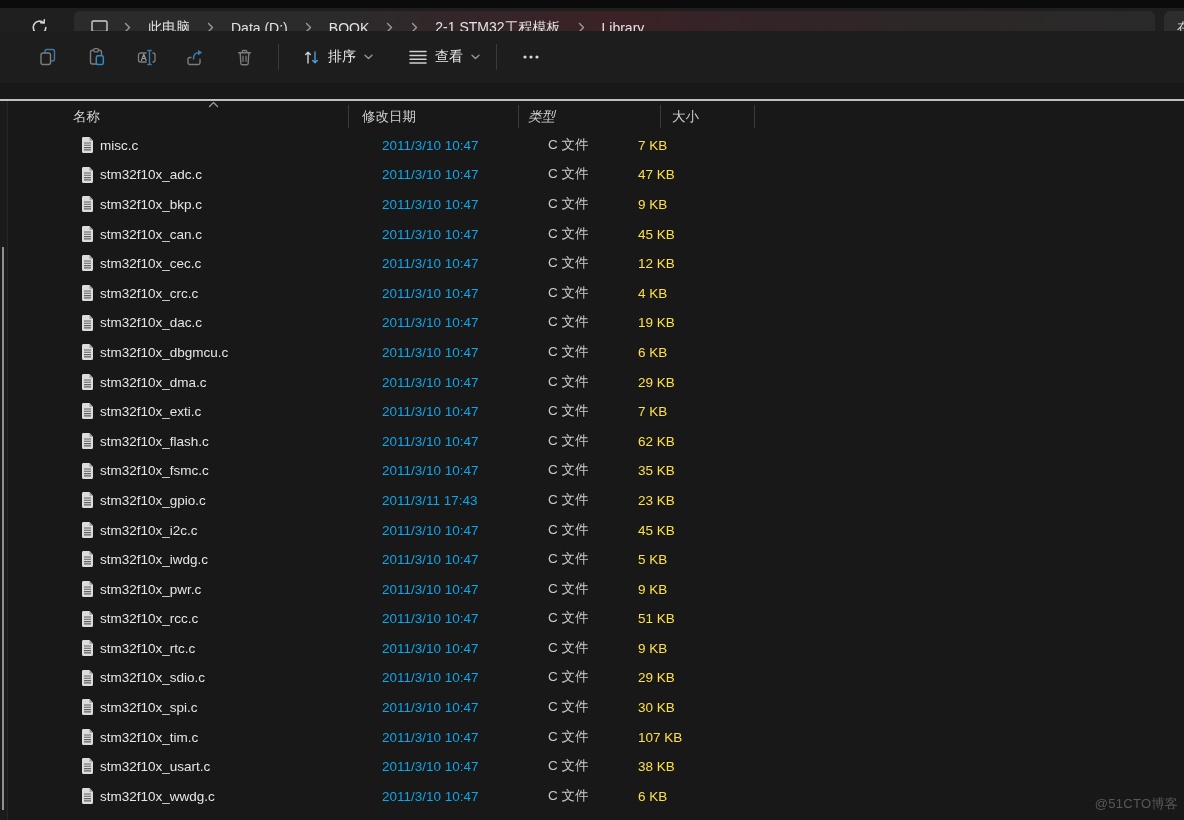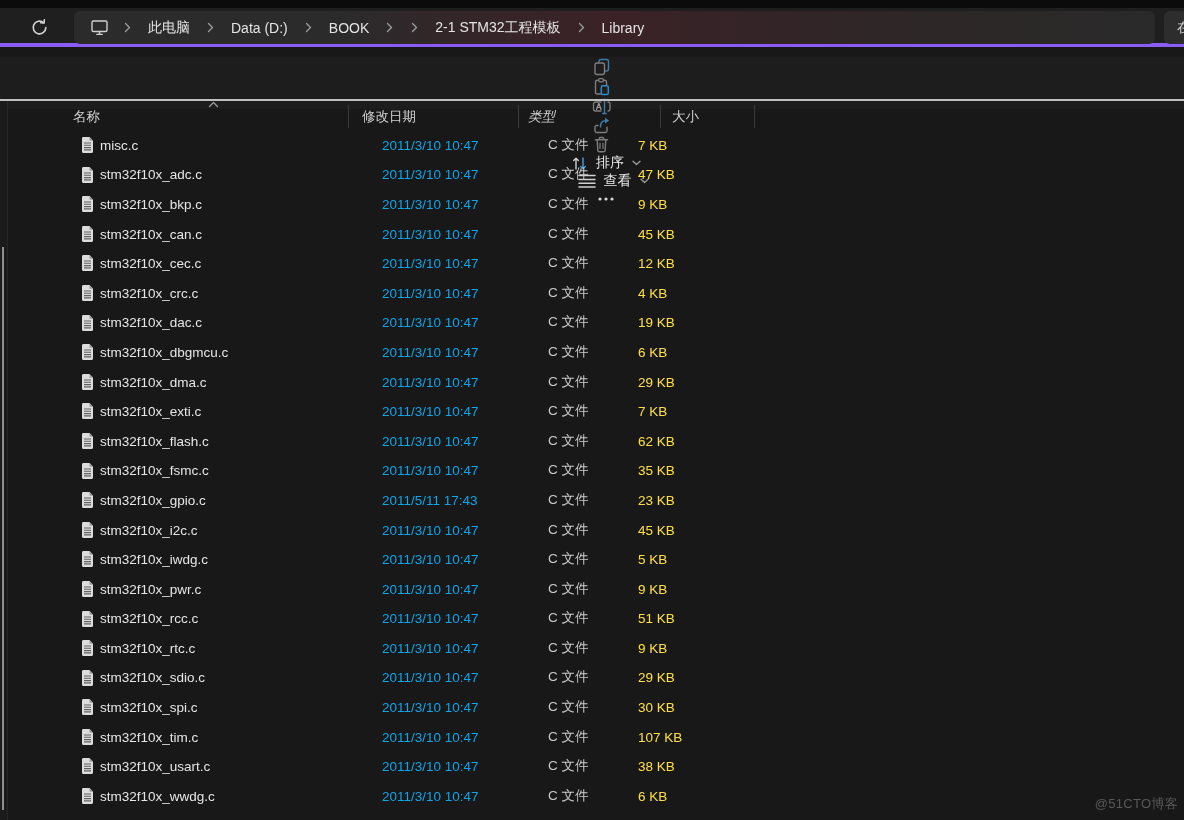--- a/index.html
+++ b/index.html
@@ -12,21 +12,21 @@
     -webkit-font-smoothing:antialiased;
   }
   svg { display:block; }
 
   
   .top-strip { position:absolute; left:0; top:0; width:1184px; height:8px; background:#0b0b0b; }
 
   
   .crumb-bar {
     position:absolute; left:0; top:8px; width:1184px; height:39px;
-    background:#1f1f1f; border-bottom:4px solid #8b5cf6;
+    background:#1f1f1f; border-bottom:1px solid #8b5cf6;
   }
   .refresh-btn {
     position:absolute; left:22px; top:4px; width:34px; height:30px;
     display:flex; align-items:center; justify-content:center;
     background:transparent; border:none; border-radius:4px; cursor:pointer;
   }
   .address-bar {
     position:absolute; left:74px; top:3px; width:1081px; height:33px;
     border-radius:6px;
     background:linear-gradient(90deg,#2b2b2b 0%,#2b2b2b 24%,#352529 38%,#3b2226 50%,#332428 64%,#2d2727 80%,#2a2a2a 100%);
@@ -41,23 +41,23 @@
   }
   .search-box {
     position:absolute; left:1164px; top:3px; width:140px; height:33px;
     border-radius:6px; background:#2d2d2d;
     display:flex; align-items:center; padding-left:13px;
     color:#d6d6d6; font-size:13.5px;
   }
 
   
   .toolbar {
-    position:absolute; left:0; top:57px; width:1184px; height:52px;
+    position:absolute; left:0; top:31px; width:1184px; height:52px;
     background:#1d1d1d;
-    display:flex; align-items:center; padding-left:28px;flex-direction:column;
+    display:flex; align-items:center; padding-left:28px;
   }
   .tool-btn {
     width:40px; height:34px; display:flex; align-items:center; justify-content:center;
     background:transparent; border:none; border-radius:4px; cursor:default; margin-right:9px;
   }
   .tb-sep { width:1px; height:26px; background:#3a3a3a; margin:0 13px 0 5px; }
   .labeled-btn {
     display:flex; align-items:center; gap:8px; height:34px; padding:0 11px;
     background:transparent; border:none; border-radius:4px; cursor:pointer;
     color:#e8e8e8; font-size:14px; font-family:inherit;
@@ -459,21 +459,21 @@
 
   <div class="row">
     <span class="ficon">
       <svg width="13" height="16" viewBox="0 0 13 16">
         <path d="M1 1.5C1 .7 1.6 0 2.4 0H8.5l3.5 3.7v10.8c0 .8-.6 1.5-1.4 1.5H2.4c-.8 0-1.4-.7-1.4-1.5z" fill="#dcdcdc"></path>
         <path d="M8.5 0 12 3.7H8.5z" fill="#9b9b9b"></path>
         <path d="M3 6h7M3 8.3h7M3 10.6h7M3 12.9h7" stroke="#616161" stroke-width="1.1"></path>
       </svg>
     </span>
     <span class="cell c-name">stm32f10x_gpio.c</span>
-    <span class="cell c-date">2011/5/11 17:43</span>
+    <span class="cell c-date">2011/3/11 17:43</span>
     <span class="cell c-type">C 文件</span>
     <span class="cell c-size">23 KB</span>
   </div>
 
   <div class="row">
     <span class="ficon">
       <svg width="13" height="16" viewBox="0 0 13 16">
         <path d="M1 1.5C1 .7 1.6 0 2.4 0H8.5l3.5 3.7v10.8c0 .8-.6 1.5-1.4 1.5H2.4c-.8 0-1.4-.7-1.4-1.5z" fill="#dcdcdc"></path>
         <path d="M8.5 0 12 3.7H8.5z" fill="#9b9b9b"></path>
         <path d="M3 6h7M3 8.3h7M3 10.6h7M3 12.9h7" stroke="#616161" stroke-width="1.1"></path>

